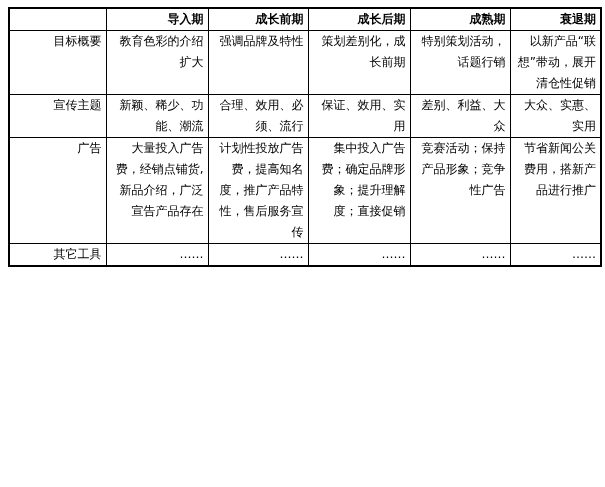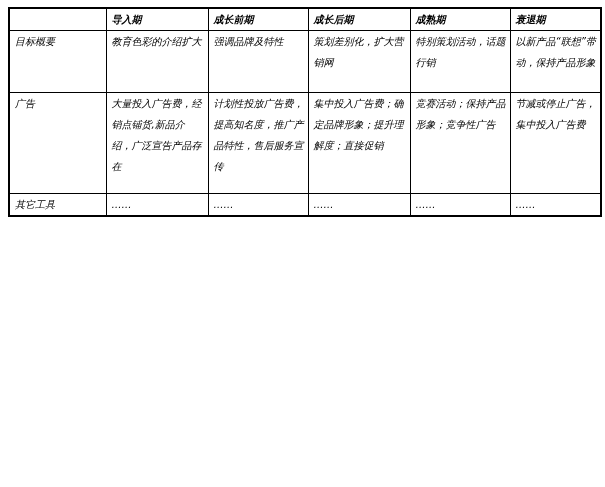--- a/index.html
+++ b/index.html
@@ -21,27 +21,26 @@
     border-collapse: collapse;
     table-layout: fixed;
     margin: 7px 0 0 8px;
     border: 2px solid #000000;
     background: #ffffff;
   }
   table.lifecycle th,
   table.lifecycle td {
     border: 1px solid #000000;
     vertical-align: top;
-    text-align: left;
+    text-align: right;
     padding: 0px 4px 0px 5px;
-    font-size: 10px;
+    font-size: 12px;
     line-height: 21px;
     word-break: break-all;
     overflow: hidden;
-    font-style: italic;
   }
   table.lifecycle th {
     font-weight: bold;
   }
   table.lifecycle td {
     font-weight: normal;
   }
   col.c-label { width: 97px; }
   col.c1 { width: 102px; }
   col.c2 { width: 100px; }
@@ -75,31 +74,39 @@
         <th>导入期</th>
         <th>成长前期</th>
         <th>成长后期</th>
         <th>成熟期</th>
         <th>衰退期</th>
       </tr>
       <tr class="r-0">
         <td>目标概要</td>
         <td>教育色彩的介绍扩大</td>
         <td>强调品牌及特性</td>
-        <td>策划差别化，扩大营销网</td>
+        <td>策划差别化，成长前期</td>
         <td>特别策划活动，话题行销</td>
-        <td>以新产品“联想”带动，保持产品形象</td>
+        <td>以新产品“联想”带动，展开清仓性促销</td>
+      </tr>
+      <tr class="r-1">
+        <td>宣传主题</td>
+        <td>新颖、稀少、功能、潮流</td>
+        <td>合理、效用、必须、流行</td>
+        <td>保证、效用、实用</td>
+        <td>差别、利益、大众</td>
+        <td>大众、实惠、实用</td>
       </tr>
       <tr class="r-2">
         <td>广告</td>
         <td>大量投入广告费，经销点铺货,新品介绍，广泛宣告产品存在</td>
         <td>计划性投放广告费，提高知名度，推广产品特性，售后服务宣传</td>
         <td>集中投入广告费；确定品牌形象；提升理解度；直接促销</td>
         <td>竞赛活动；保持产品形象；竞争性广告</td>
-        <td>节减或停止广告，集中投入广告费</td>
+        <td>节省新闻公关费用，搭新产品进行推广</td>
       </tr>
       <tr class="r-5">
         <td>其它工具</td>
         <td>……</td>
         <td>……</td>
         <td>……</td>
         <td>……</td>
         <td>……</td>
       </tr>
     </tbody>

